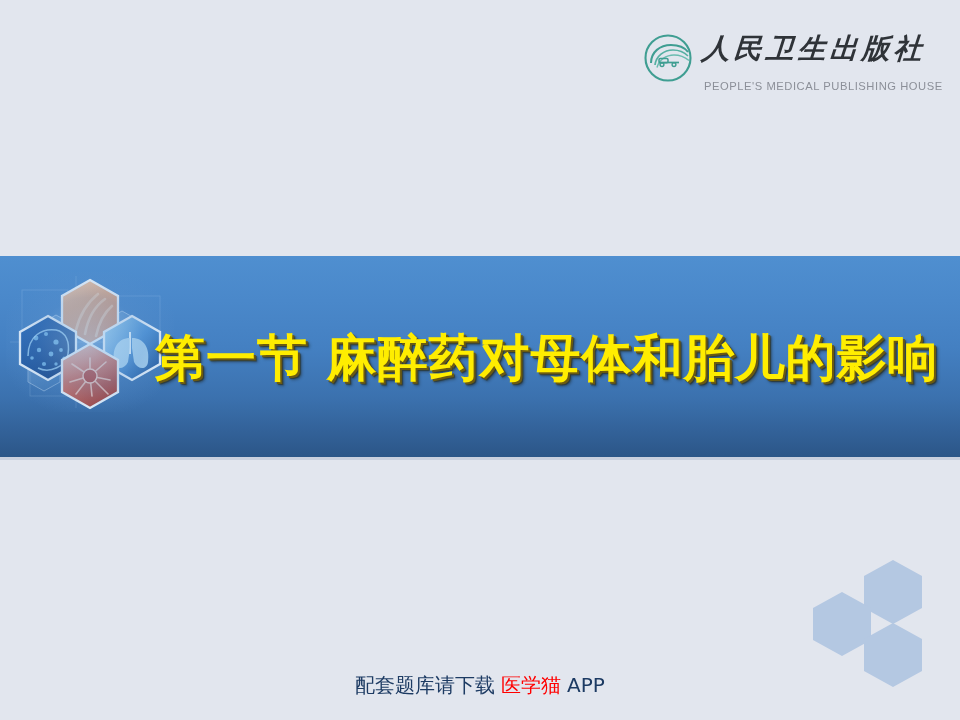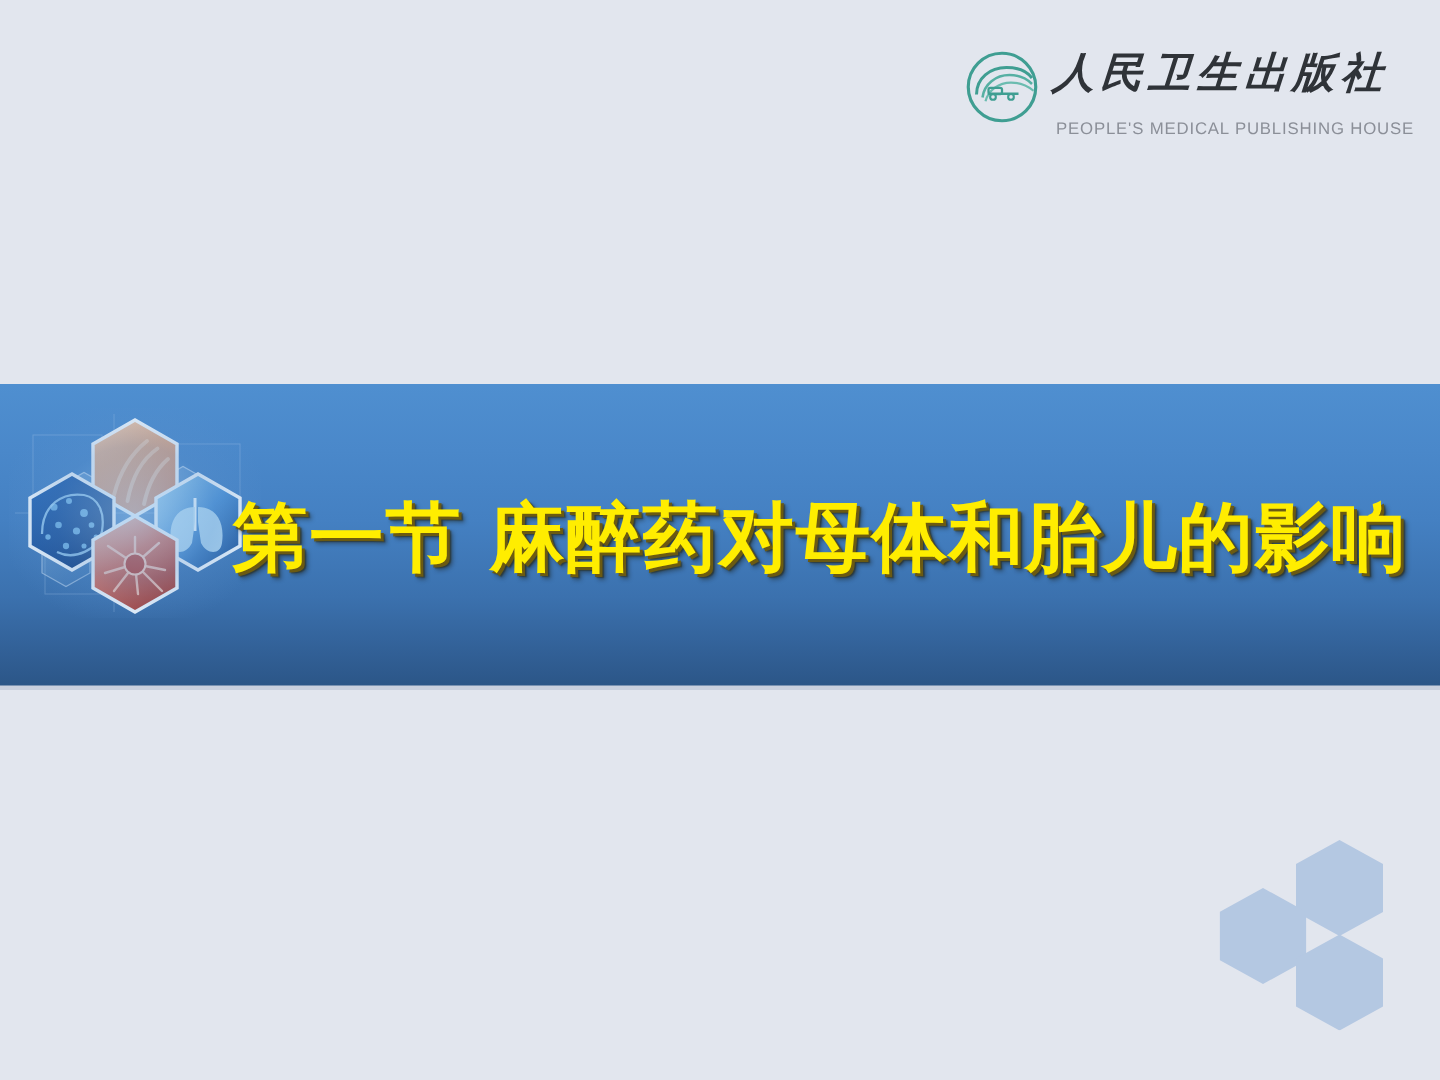--- a/index.html
+++ b/index.html
@@ -293,14 +293,15 @@
   <div id="title-line">
     <div id="title-text">第一节  麻醉药对母体和胎儿的影响</div>
   </div>
 
   <div id="hex-deco">
     <div class="hexshape" id="hex-a"></div>
     <div class="hexshape" id="hex-b"></div>
     <div class="hexshape" id="hex-c"></div>
   </div>
 
+  <div id="footer"><span>配套题库请下载</span><span class="sp"></span><span class="red">医学猫</span><span class="sp"></span><span>APP</span></div>
 
 </div>
 
 </body></html>

